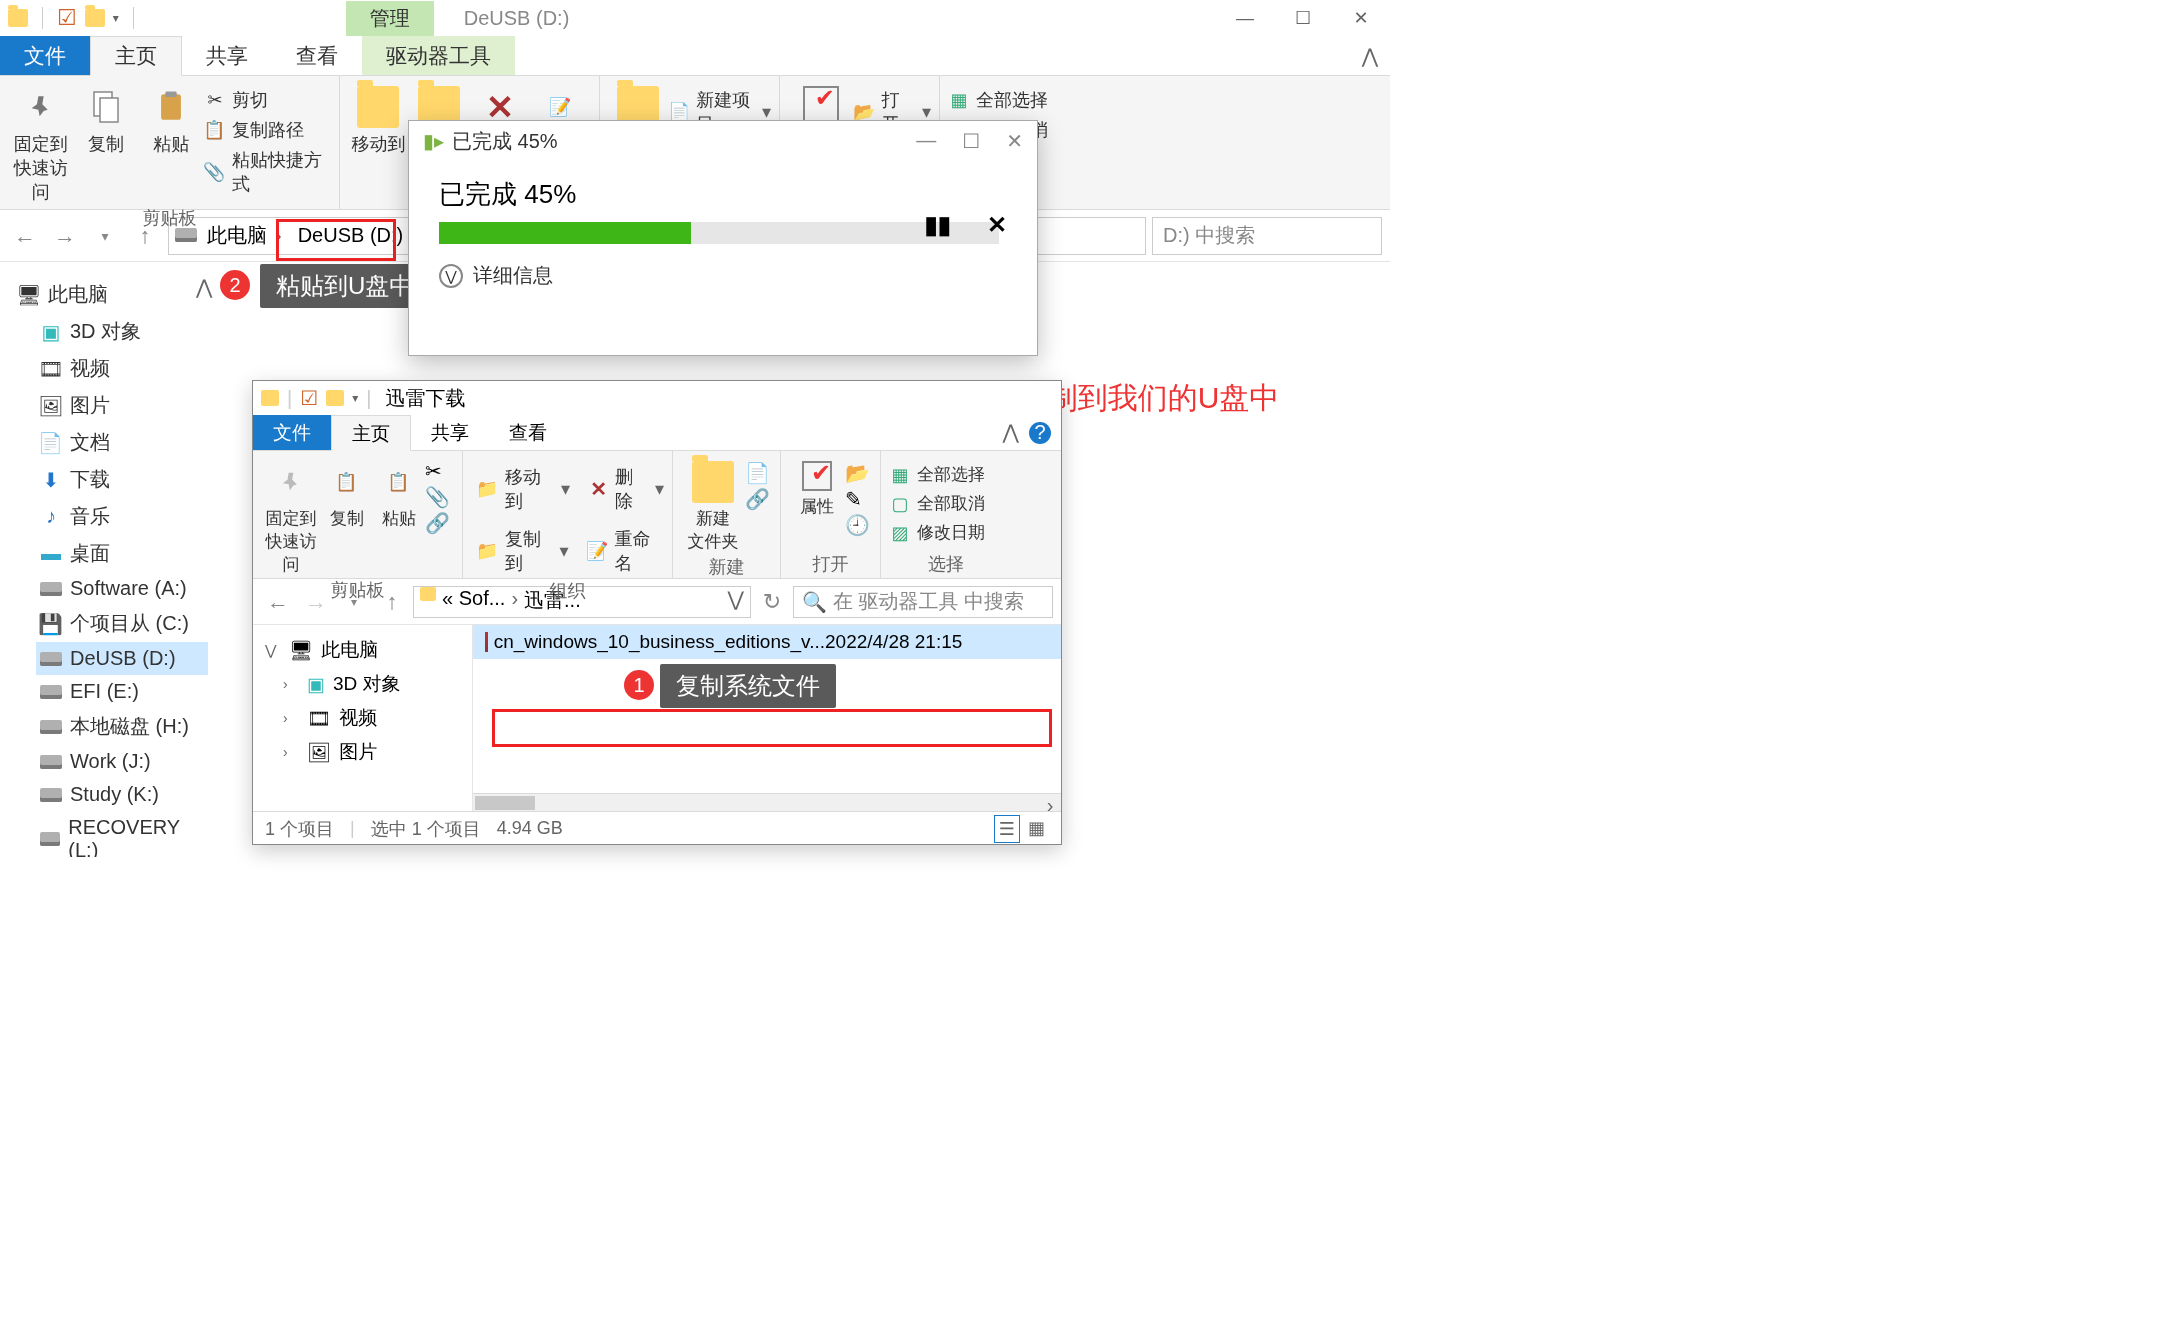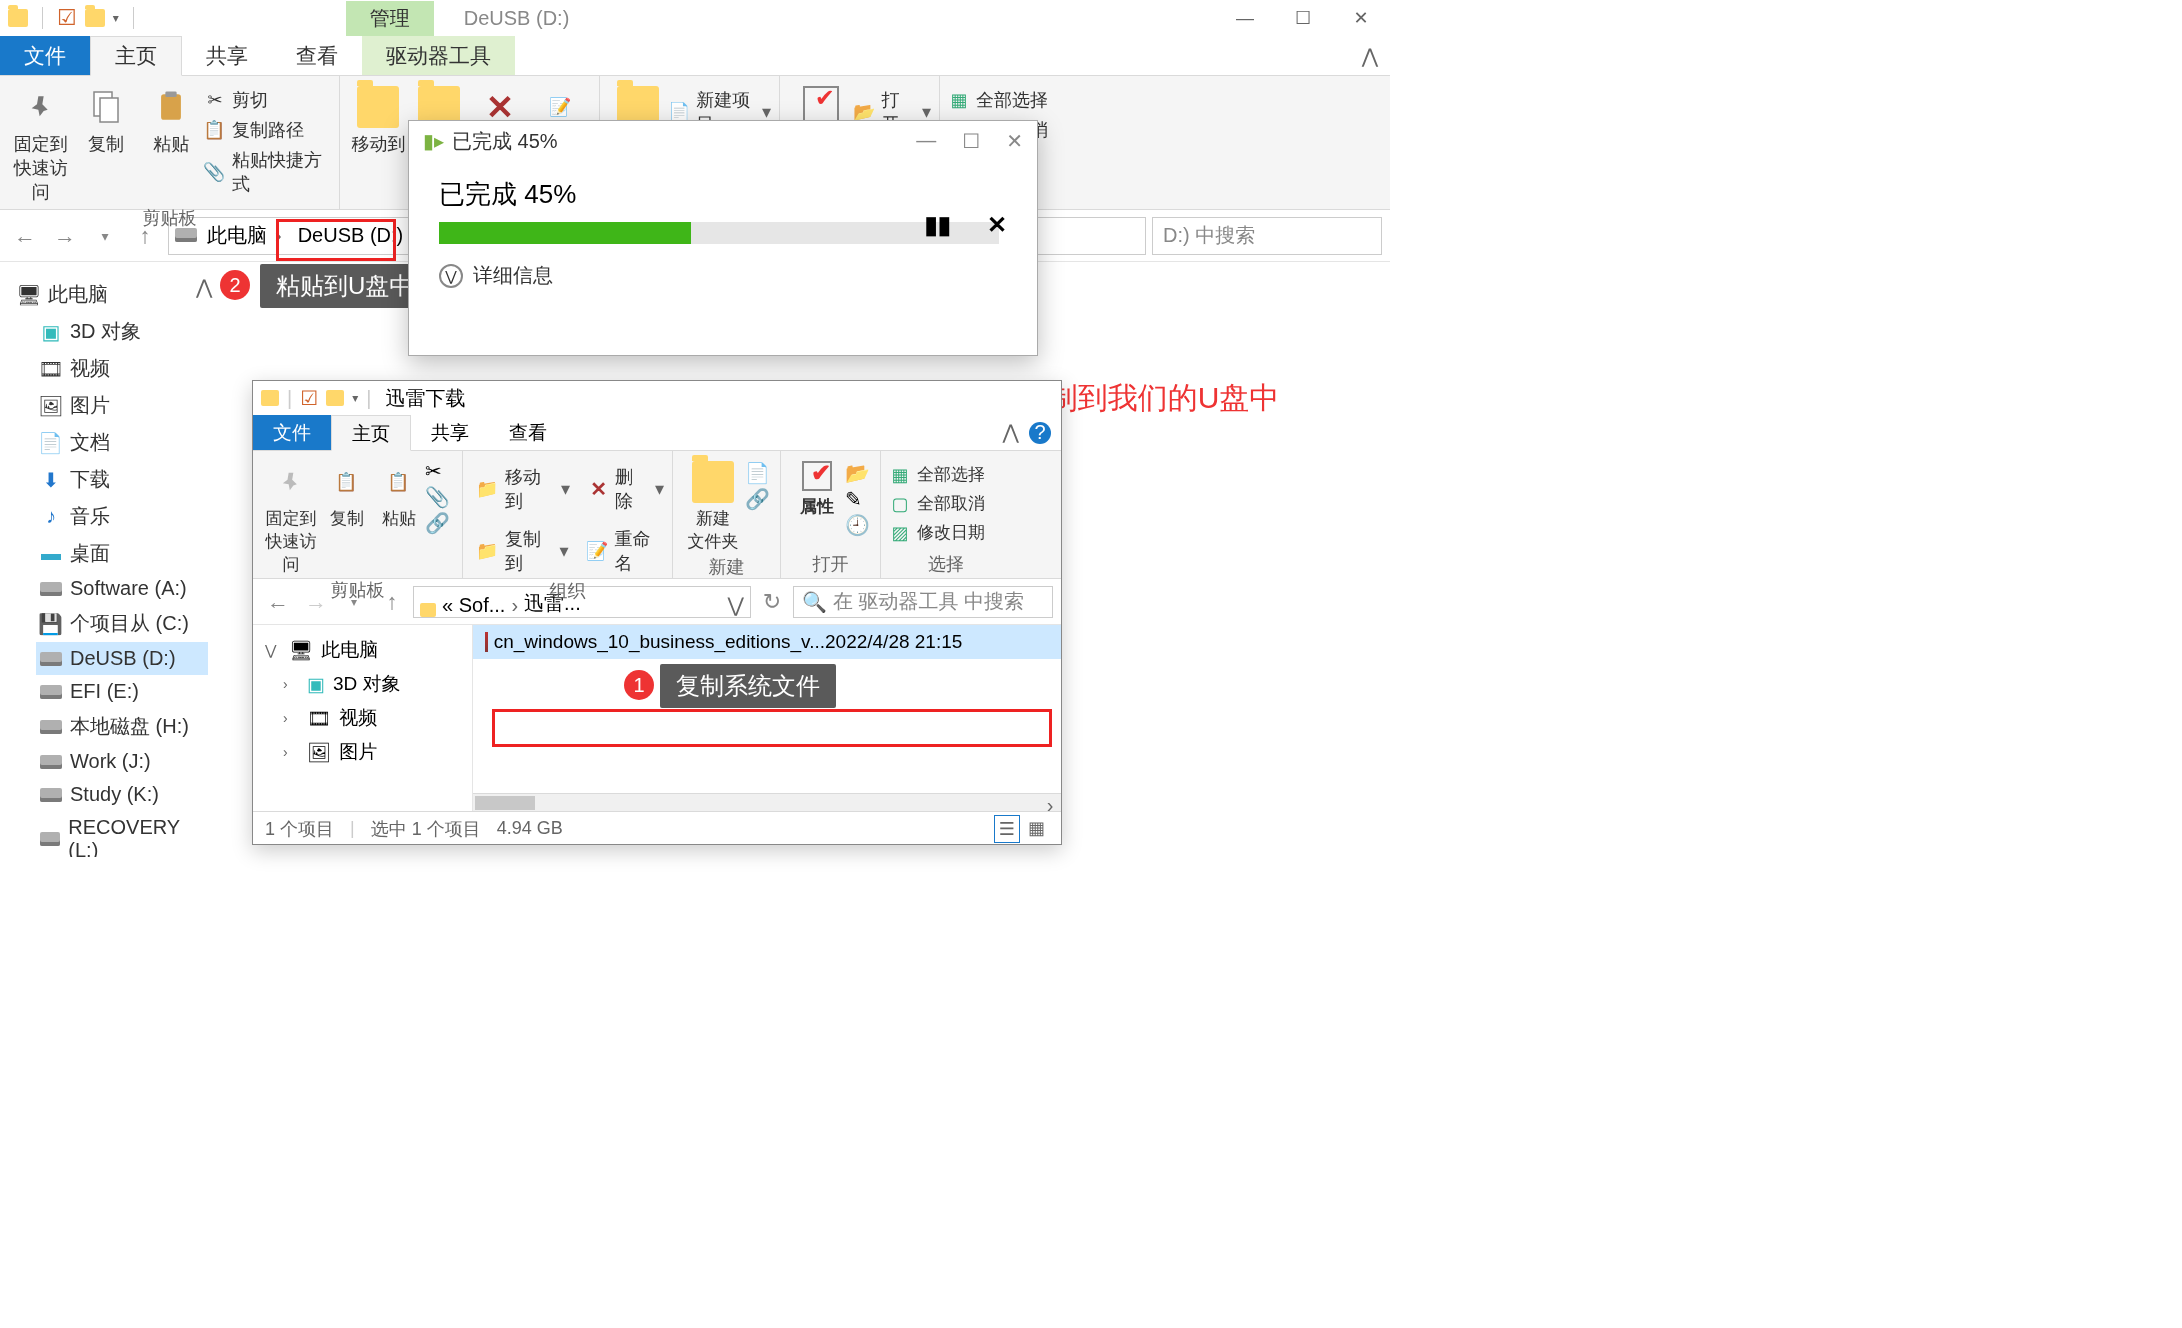--- a/index.html
+++ b/index.html
@@ -463,21 +463,21 @@
           </div>
         <div class="small-btns">
           <span class="sic">📄</span>
           <span class="sic">🔗</span>
         </div>
       </div>
       <div class="grp-label">新建</div>
     </div>
     <div class="rgrp" style="width:100px;">
       <div class="row">
-        <div class="big-btn" style="width:56px;font-weight:bold;">
+        <div class="big-btn" style="width:56px;">
             <div class="check-prop" style="width:30px;height:30px;"></div>
             <span style="font-size:17px;">属性</span>
           </div>
         <div class="small-btns">
           <span class="sic">📂</span>
           <span class="sic">✎</span>
           <span class="sic">🕘</span>
         </div>
       </div>
       <div class="grp-label">打开</div>
@@ -499,21 +499,21 @@
       </div>
       <div class="grp-label">选择</div>
     </div>
   </div>
 
   <div class="nav-row2">
     <span class="nav-arrow">←</span>
     <span class="nav-arrow" style="color:#ccc;">→</span>
     <span class="nav-arrow" style="font-size:12px;">▾</span>
     <span class="nav-arrow">↑</span>
-    <div style="flex:1;height:32px;border:1px solid #ccc;display:flex;align-items:flex-end;padding:0 6px;gap:6px;">
+    <div style="flex:1;height:32px;border:1px solid #ccc;display:flex;align-items:flex-start;padding:0 6px;gap:6px;">
       <div style="width:16px;height:14px;background:#ffd76a;border-radius:2px;"></div>
       <span>« Sof...</span>
       <span style="color:#666;">›</span>
       <span>迅雷...</span>
       <span style="margin-left:auto;color:#666;">⋁</span>
     </div>
     <span class="nav-arrow">↻</span>
     <div class="search2">
         <span style="margin-right:6px;">🔍</span>
         <span>在 驱动器工具 中搜索</span>

